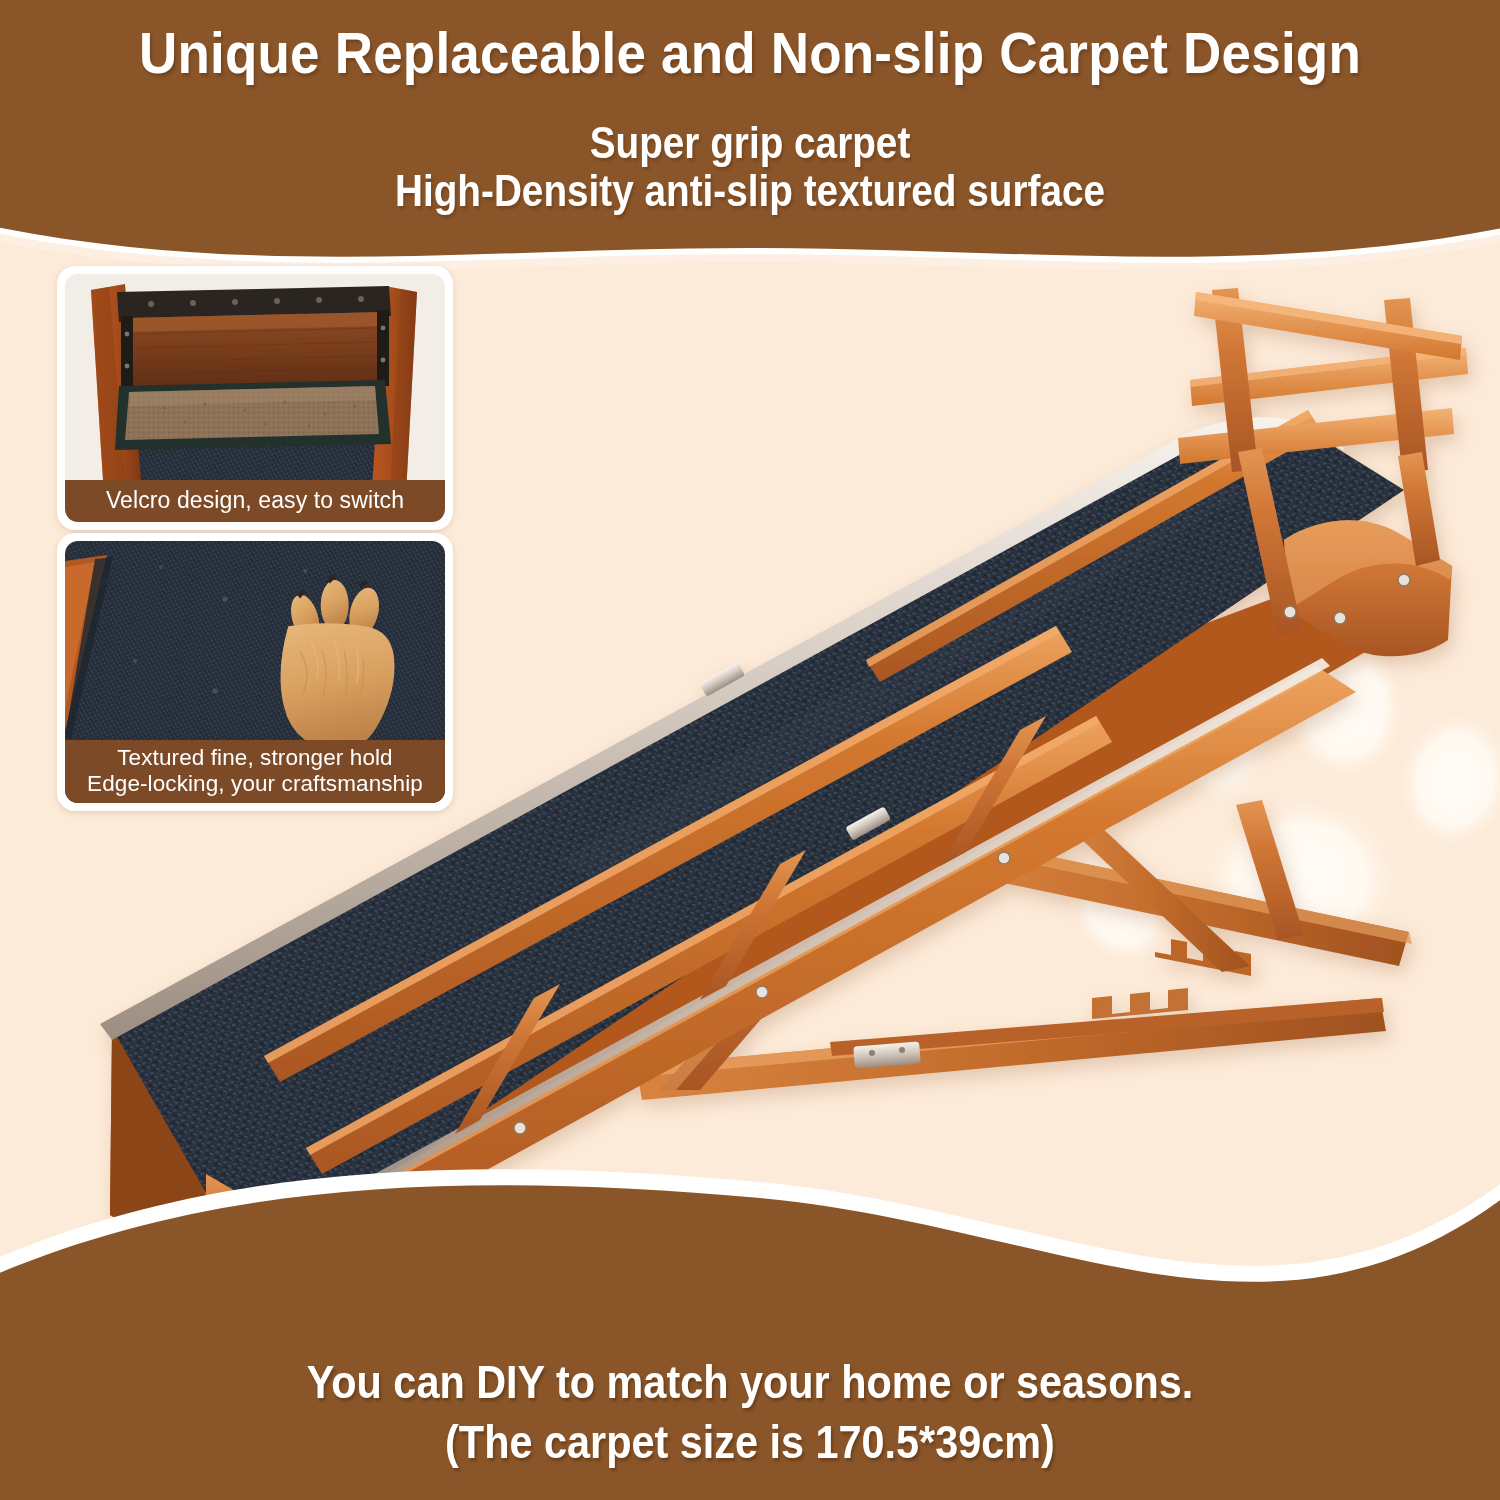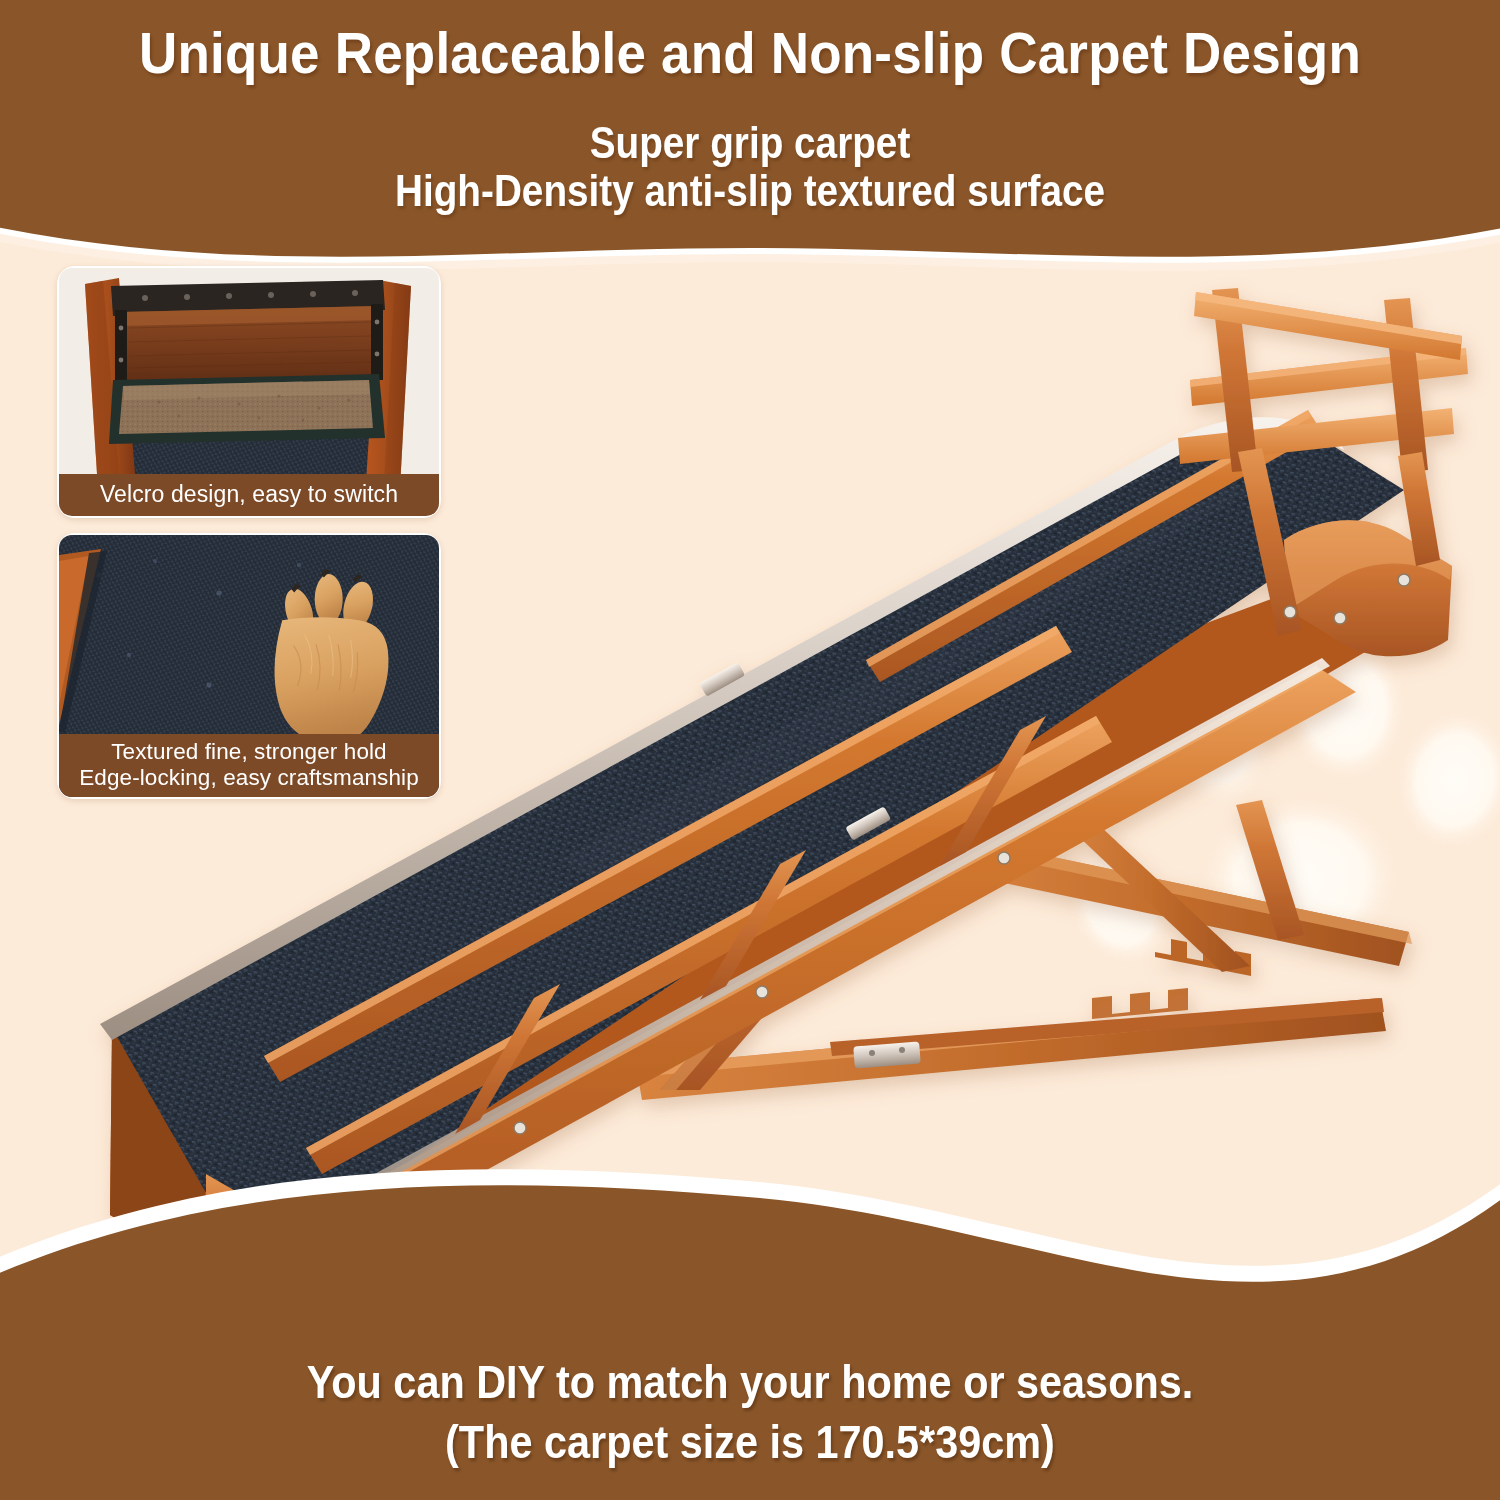--- a/index.html
+++ b/index.html
@@ -42,21 +42,21 @@
   .foot2{top:1415px;font-size:46px;font-weight:bold;
     font-family:"Liberation Sans Narrow","Liberation Sans",sans-serif;
     transform:scaleX(.90);
     text-shadow:2px 3px 3px rgba(70,35,10,.45);}
 
   
   .inset{
     position:absolute;z-index:7;
     border-radius:18px;
     background:#ffffff;
-    padding:2px;
+    padding:8px;
     box-shadow:0 2px 6px rgba(120,80,45,.18);
   }
   .inset-inner{
     position:relative;width:100%;height:100%;
     border-radius:13px;overflow:hidden;
   }
   .inset-photo{position:absolute;left:0;top:0;width:100%;height:100%;}
   .caption{
     position:absolute;left:0;right:0;bottom:0;
     background:#7d4a27;
@@ -420,21 +420,21 @@
           </g>
           <g stroke="#efc590" stroke-width="1.1" opacity=".5" fill="none">
             <path d="M 20,58 q 12,18 10,38"></path>
               <path d="M 44,56 q 8,20 8,40"></path>
             <path d="M 66,58 q 6,20 4,38"></path>
           </g>
         </g>
       </svg>
       <div class="caption two-line">
         <div>Textured fine, stronger hold</div>
-        <div>Edge-locking, easy craftsmanship</div>
+        <div>Edge-locking, your craftsmanship</div>
       </div>
     </div>
   </div>
 
   <div class="header-text foot1">You can DIY to match your home or seasons.</div>
   <div class="header-text foot2">(The carpet size is 170.5*39cm)</div>
 
 </div>
 
 </body></html>

